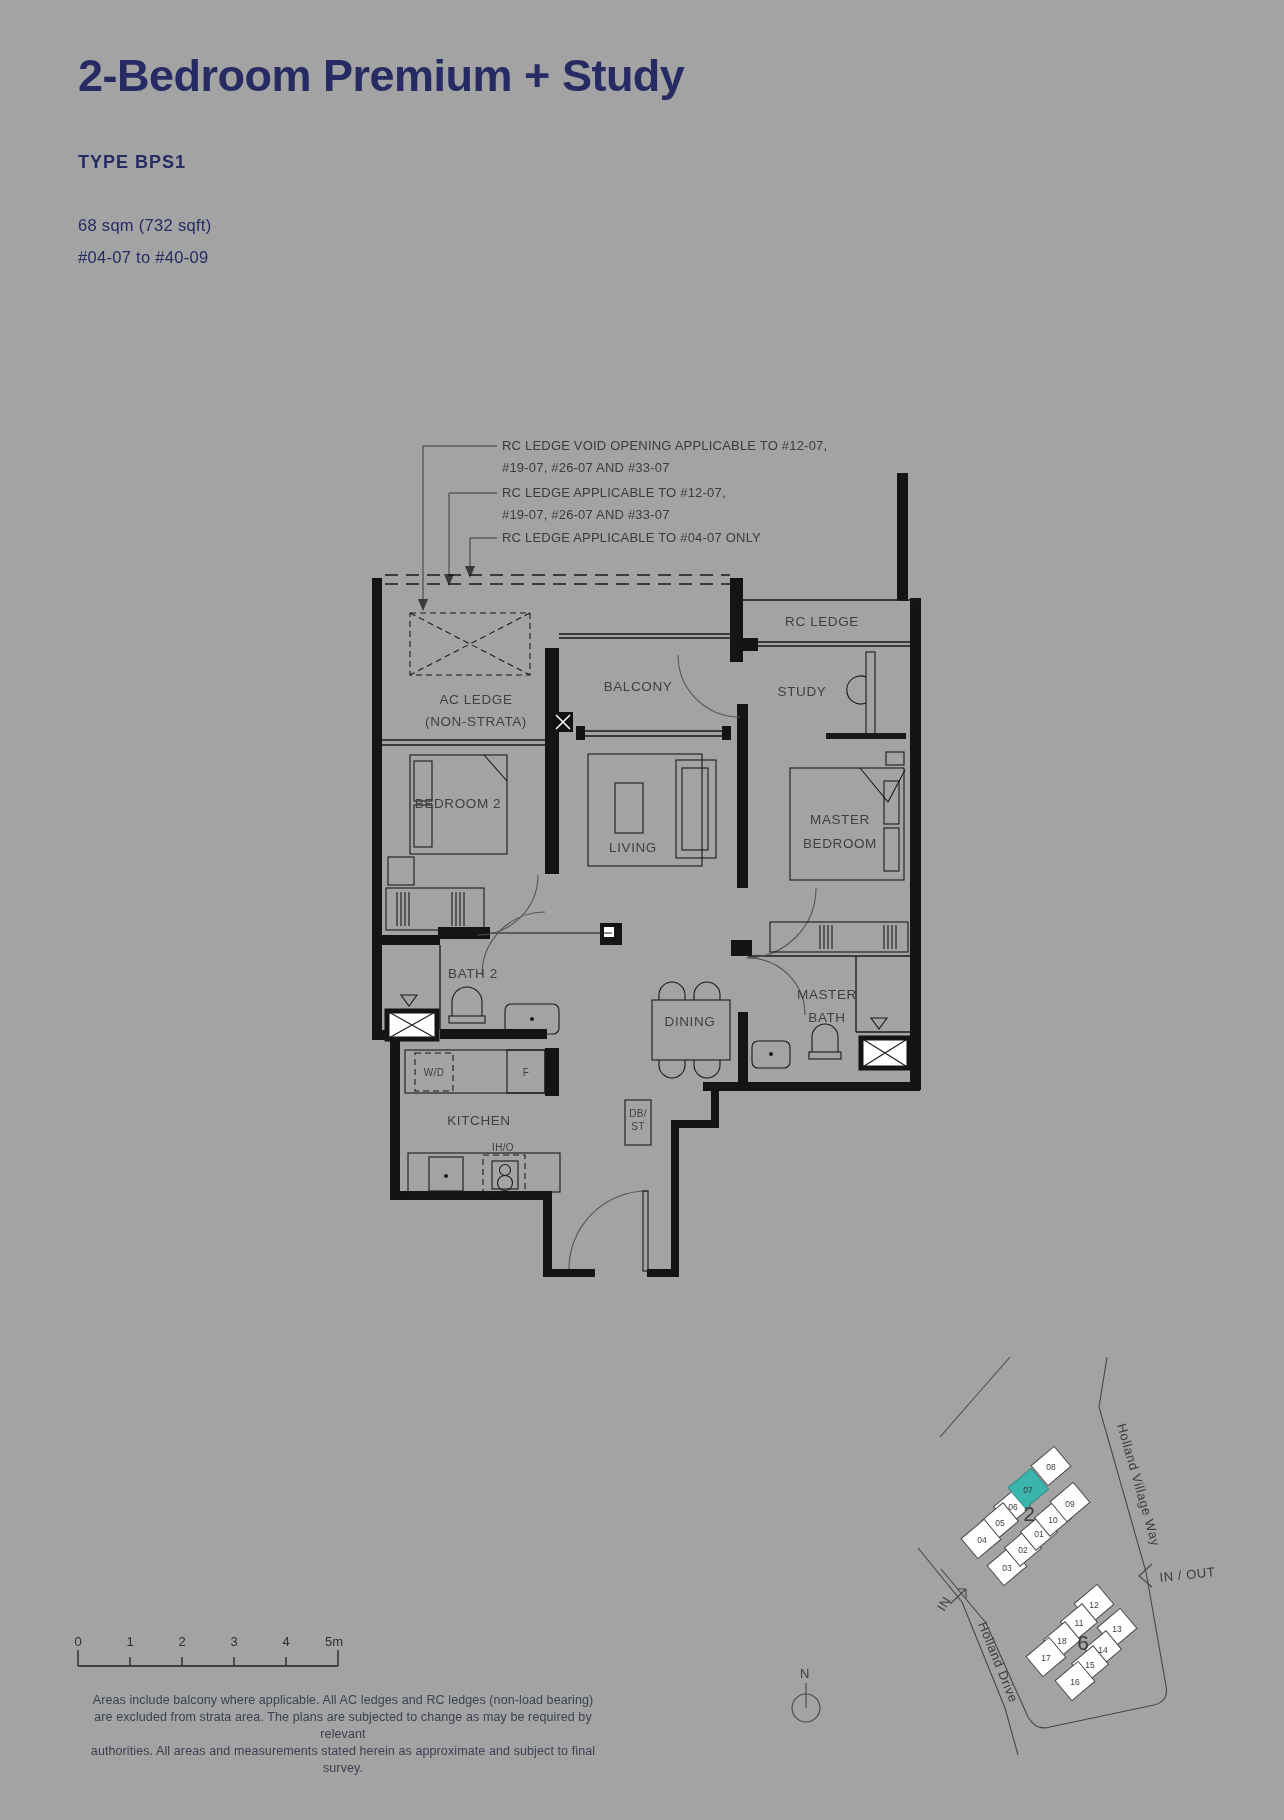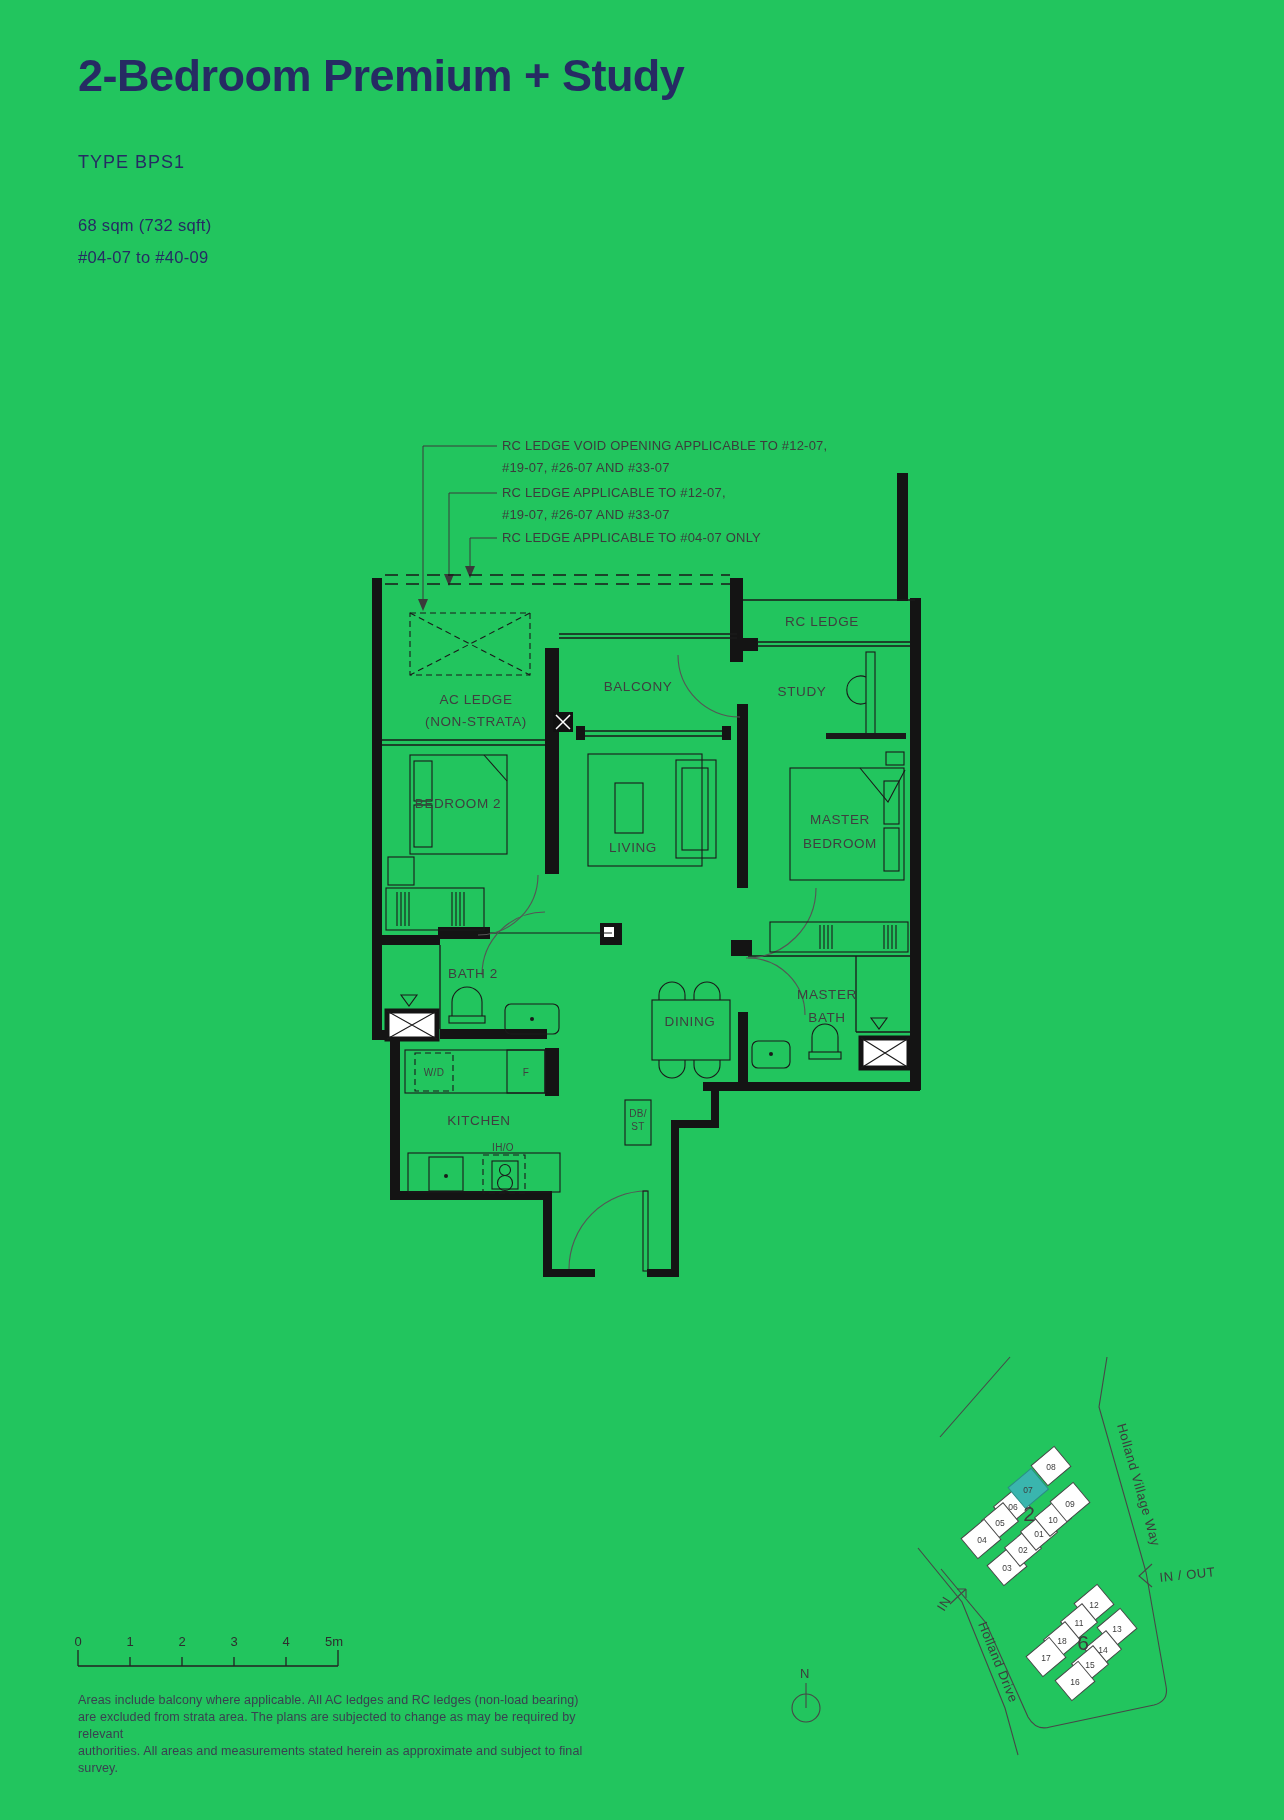--- a/index.html
+++ b/index.html
@@ -1,24 +1,24 @@
 <!DOCTYPE html>
 <html><head>
 <meta charset="utf-8">
 <style>
   html,body{margin:0;padding:0;background:#ffffff;}
-  .page{position:relative;width:1284px;height:1820px;background:#22c55e;overflow:hidden;
+  .page{position:relative;width:1284px;height:1820px;background:#a3a3a3;overflow:hidden;
         font-family:"Liberation Sans", sans-serif;}
   .hdr{position:absolute;left:78px;color:#262b63;}
   .title{top:50px;font-size:45px;font-weight:600;letter-spacing:-0.5px;}
-  .type{top:152px;font-size:18px;font-weight:400;letter-spacing:1px;}
+  .type{top:152px;font-size:18px;font-weight:700;letter-spacing:1px;}
   .area{top:216px;font-size:16.5px;font-weight:400;letter-spacing:.3px;text-align:right;}
   .units{top:248px;font-size:16.5px;font-weight:400;letter-spacing:.3px;}
   .disc{position:absolute;left:78px;top:1692px;width:530px;font-size:12.5px;line-height:17px;
-        color:#3a4150;letter-spacing:.1px;}
+        color:#3a4150;letter-spacing:.1px;text-align:center;}
   svg{position:absolute;left:0;top:0;}
   svg text{font-family:"Liberation Sans", sans-serif;}
   .room{fill:#3f3f3f;font-size:13.5px;letter-spacing:.6px;text-anchor:middle;}
   .small{fill:#3f3f3f;font-size:10px;letter-spacing:.3px;text-anchor:middle;}
   .ann{fill:#3c3c3c;font-size:13px;letter-spacing:.2px;}
   .wall{fill:#141414;}
   .thin{stroke:#1a1a1a;stroke-width:1.3;fill:none;}
   .thin2{stroke:#1a1a1a;stroke-width:1.1;fill:none;}
   .dashl{stroke:#1a1a1a;stroke-width:1.3;fill:none;stroke-dasharray:13 8;}
   .dashs{stroke:#1a1a1a;stroke-width:1.1;fill:none;stroke-dasharray:6 4;}

